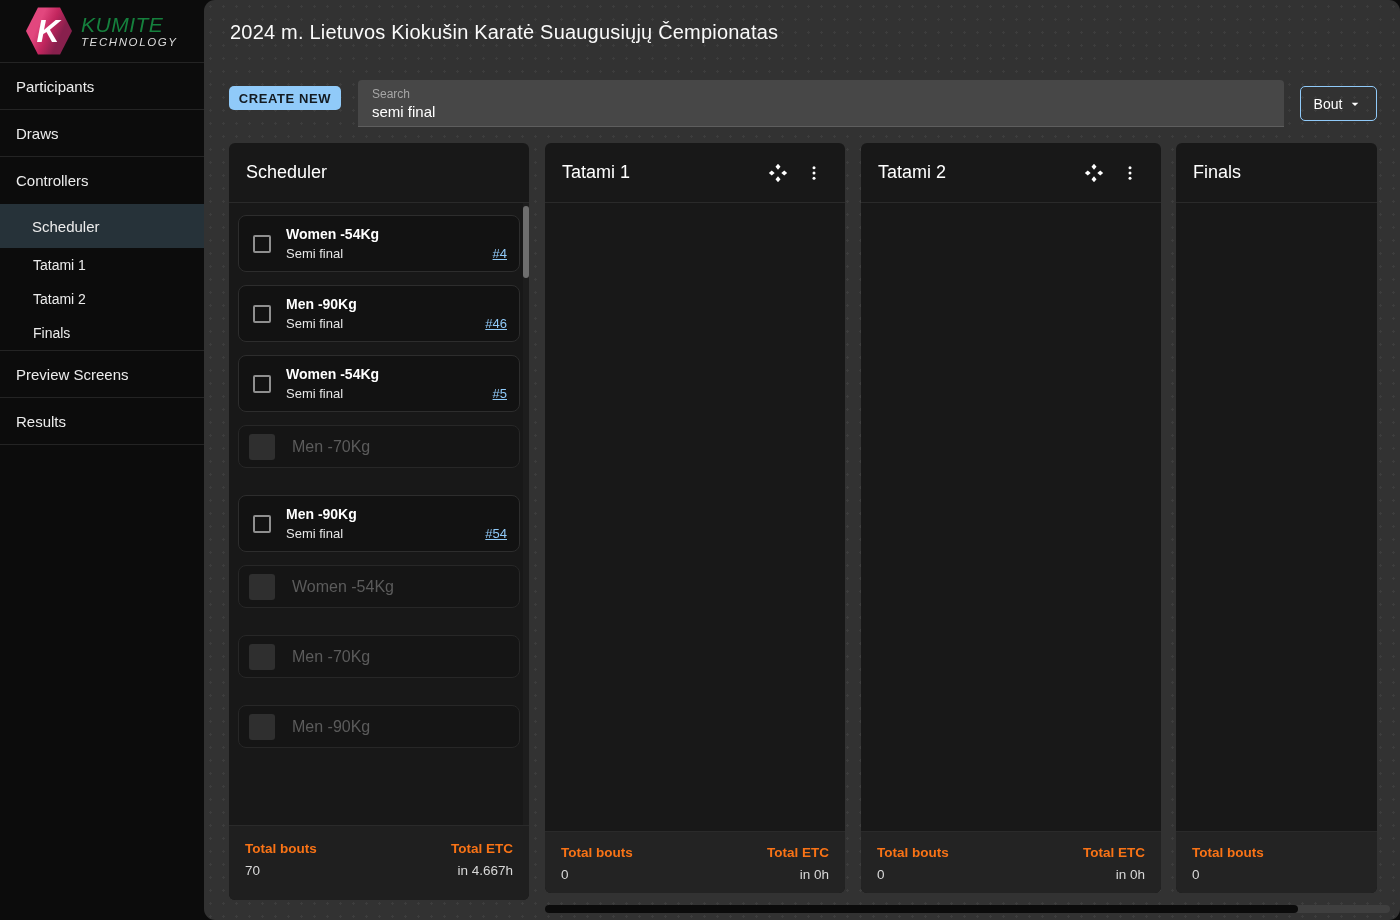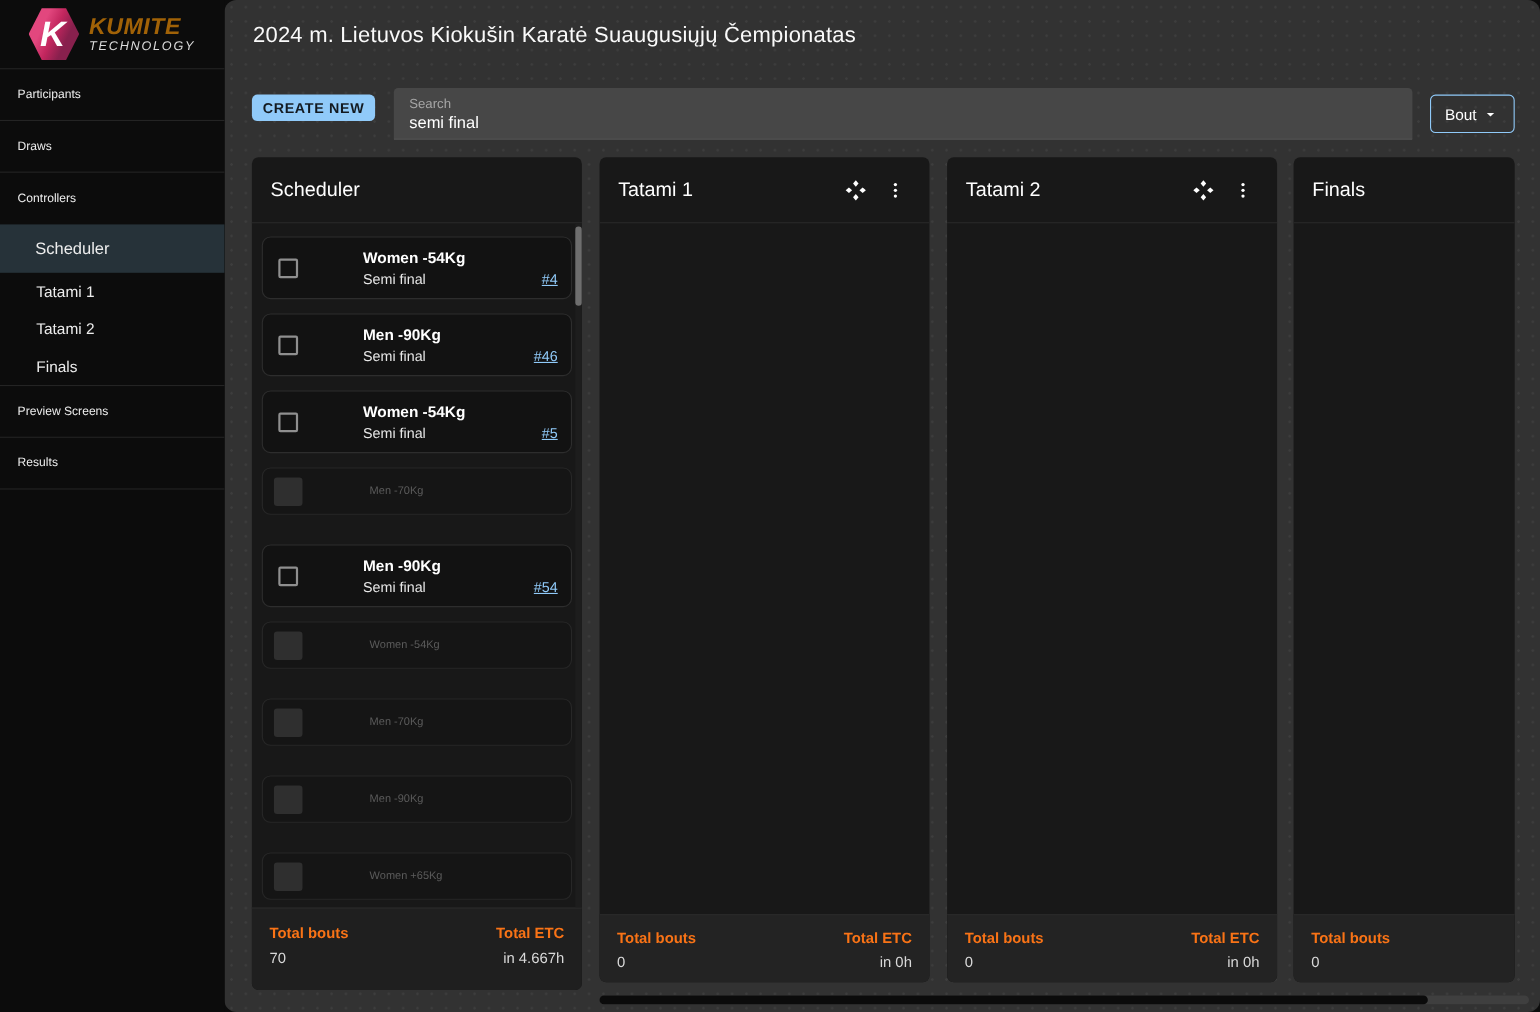--- a/index.html
+++ b/index.html
@@ -24,26 +24,26 @@
     width:46px; height:50px; position:relative; flex:0 0 auto;
     clip-path:polygon(26% 3%, 74% 3%, 100% 50%, 74% 97%, 26% 97%, 0% 50%);
     background:linear-gradient(115deg,#e2477e 30%,#c2265e 50%,#88204d 70%);
     display:flex; align-items:center; justify-content:center;
   }
   .hexagon .k-letter {
     font-style:italic; font-weight:800; font-size:32px; color:#fff; line-height:1;
     transform:translateX(-1px);
   }
   .brand-text { margin-left:9px; line-height:1; }
-  .brand-name { font-size:21px; font-weight:700; font-style:italic; letter-spacing:.5px; color:#a16207; }
+  .brand-name { font-size:21px; font-weight:400; font-style:italic; letter-spacing:.5px; color:#15803d; }
   .brand-tagline { font-size:11.5px; font-style:italic; letter-spacing:1.6px; color:#dcdcdc; margin-top:2px; }
 
   .nav-item {
     display:flex; align-items:center; padding-left:16px;
-    font-size:11px; color:#ececec; height:47px; cursor:pointer;
+    font-size:15px; color:#ececec; height:47px; cursor:pointer;
   }
   .nav-item.bordered { border-bottom:1px solid #242424; }
   .nav-item.selected {
     background:#263239; height:44px; padding-left:32px; font-size:15px;
   }
   .nav-item.sub { height:34px; padding-left:33px; font-size:14px; }
   .nav-divider { border-bottom:1px solid #242424; }
 
   
   .main {
@@ -115,38 +115,38 @@
     position:absolute; right:0px; top:0; bottom:0; width:6px; background:#1d1d1d;
   }
   .v-scroll-thumb {
     position:absolute; right:0px; top:3px; width:6px; height:72px;
     background:#6e6e6e; border-radius:3px;
   }
 
   .card {
     background:#121212; border:1px solid #2d2d2d; border-radius:8px;
     height:57px; margin-bottom:13px; display:flex; align-items:center;
-    padding:0 12px 0 14px; cursor:pointer;gap:44px;
+    padding:0 12px 0 14px; cursor:pointer;
   }
   .checkbox {
     width:18px; height:18px; border:2px solid #8f8f8f; border-radius:2px;
     flex:0 0 auto; background:transparent;
   }
   .card-main { flex:1; margin-left:15px; }
   .card-title { font-size:14px; font-weight:700; color:#fff; }
   .card-subrow { display:flex; align-items:baseline; justify-content:space-between; margin-top:4px; }
   .card-subtitle { font-size:13px; color:#e6e6e6; }
   .card-link { font-size:13px; color:#90caf9; text-decoration:underline; cursor:pointer; font-weight:500; }
 
   .card.dim {
     background:#151515; border:1px solid #272727; height:43px; margin-bottom:27px;
     padding-left:10px;
   }
   .dim-square { width:26px; height:26px; background:#2f2f2f; border-radius:3px; flex:0 0 auto; }
-  .dim-label { font-size:10px; color:#5b5b5b; margin-left:17px; }
+  .dim-label { font-size:16px; color:#5b5b5b; margin-left:17px; }
 
   
   .h-scroll-track {
     position:absolute; left:341px; top:905px; width:845px; height:8px;
     background:#3f3f3f; border-radius:4px;
   }
   .h-scroll-thumb {
     position:absolute; left:0; top:0; width:753px; height:8px;
     background:#0b0b0b; border-radius:4px; cursor:pointer;
   }
@@ -261,24 +261,20 @@
       <div class="card dim">
         <span class="dim-square"></span>
         <span class="dim-label">Men -70Kg</span>
       </div>
 
       <div class="card dim">
         <span class="dim-square"></span>
         <span class="dim-label">Men -90Kg</span>
       </div>
 
-      <div class="card dim">
-        <span class="dim-square"></span>
-        <span class="dim-label">Women +65Kg</span>
-      </div>
 
       <div class="v-scroll-track">
         <div class="v-scroll-thumb"></div>
       </div>
     </div>
 
     <div class="col-footer">
       <div class="stat">
         <div class="stat-label">Total bouts</div>
         <div class="stat-value">70</div>

